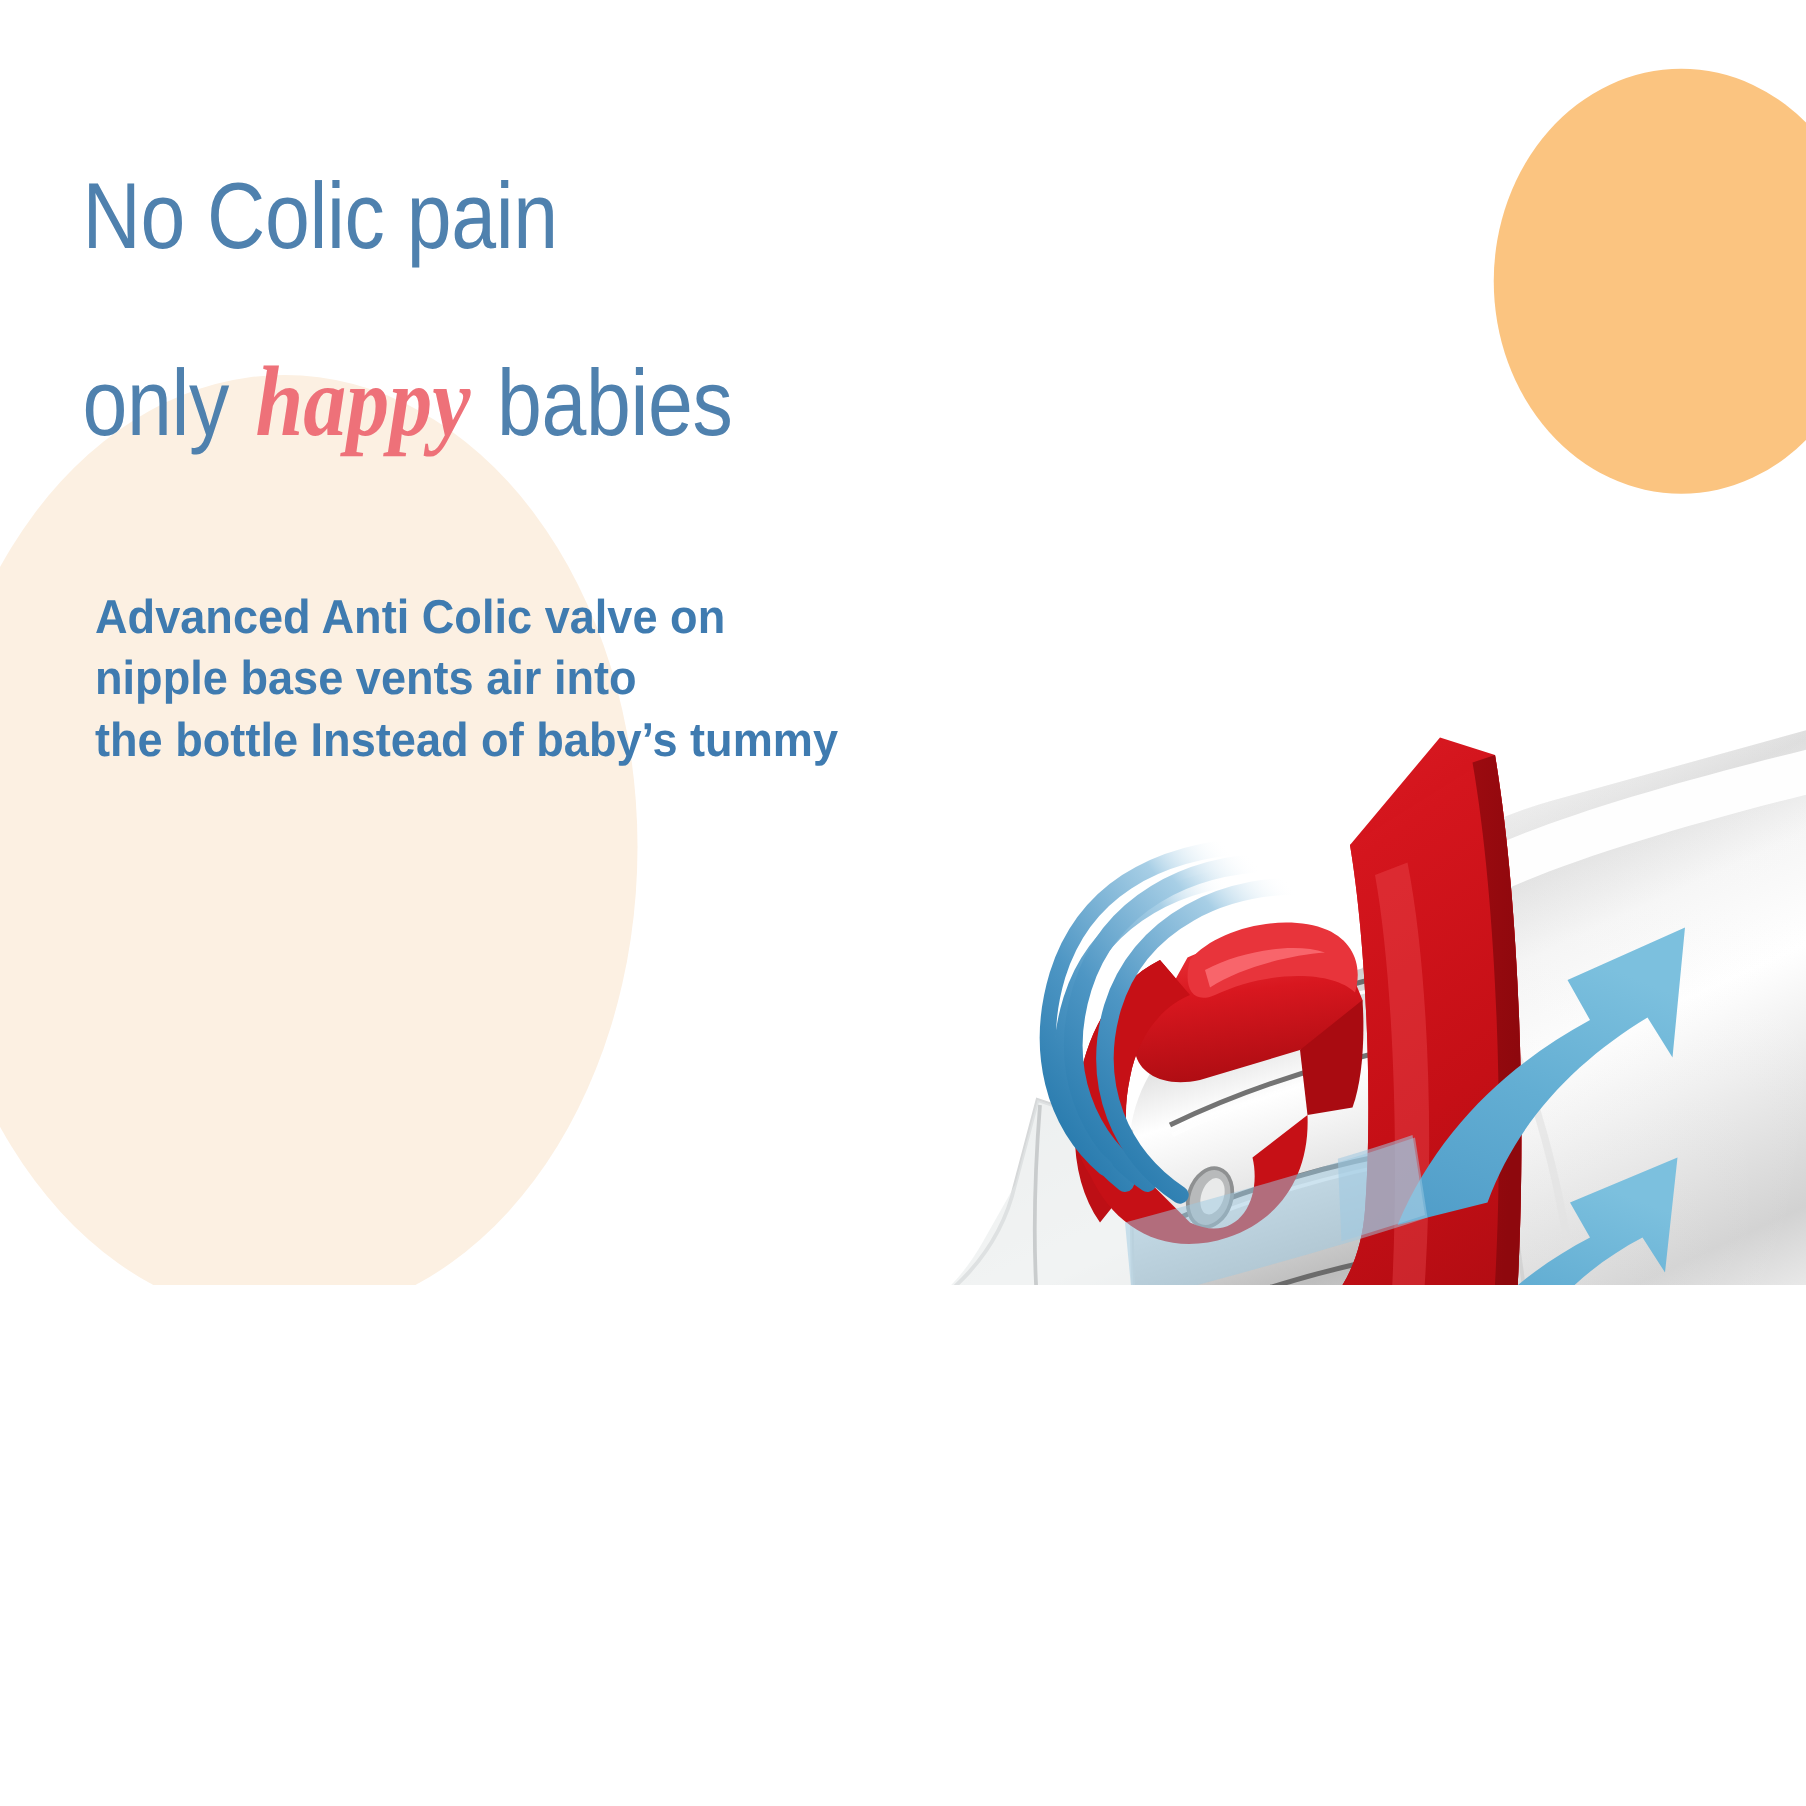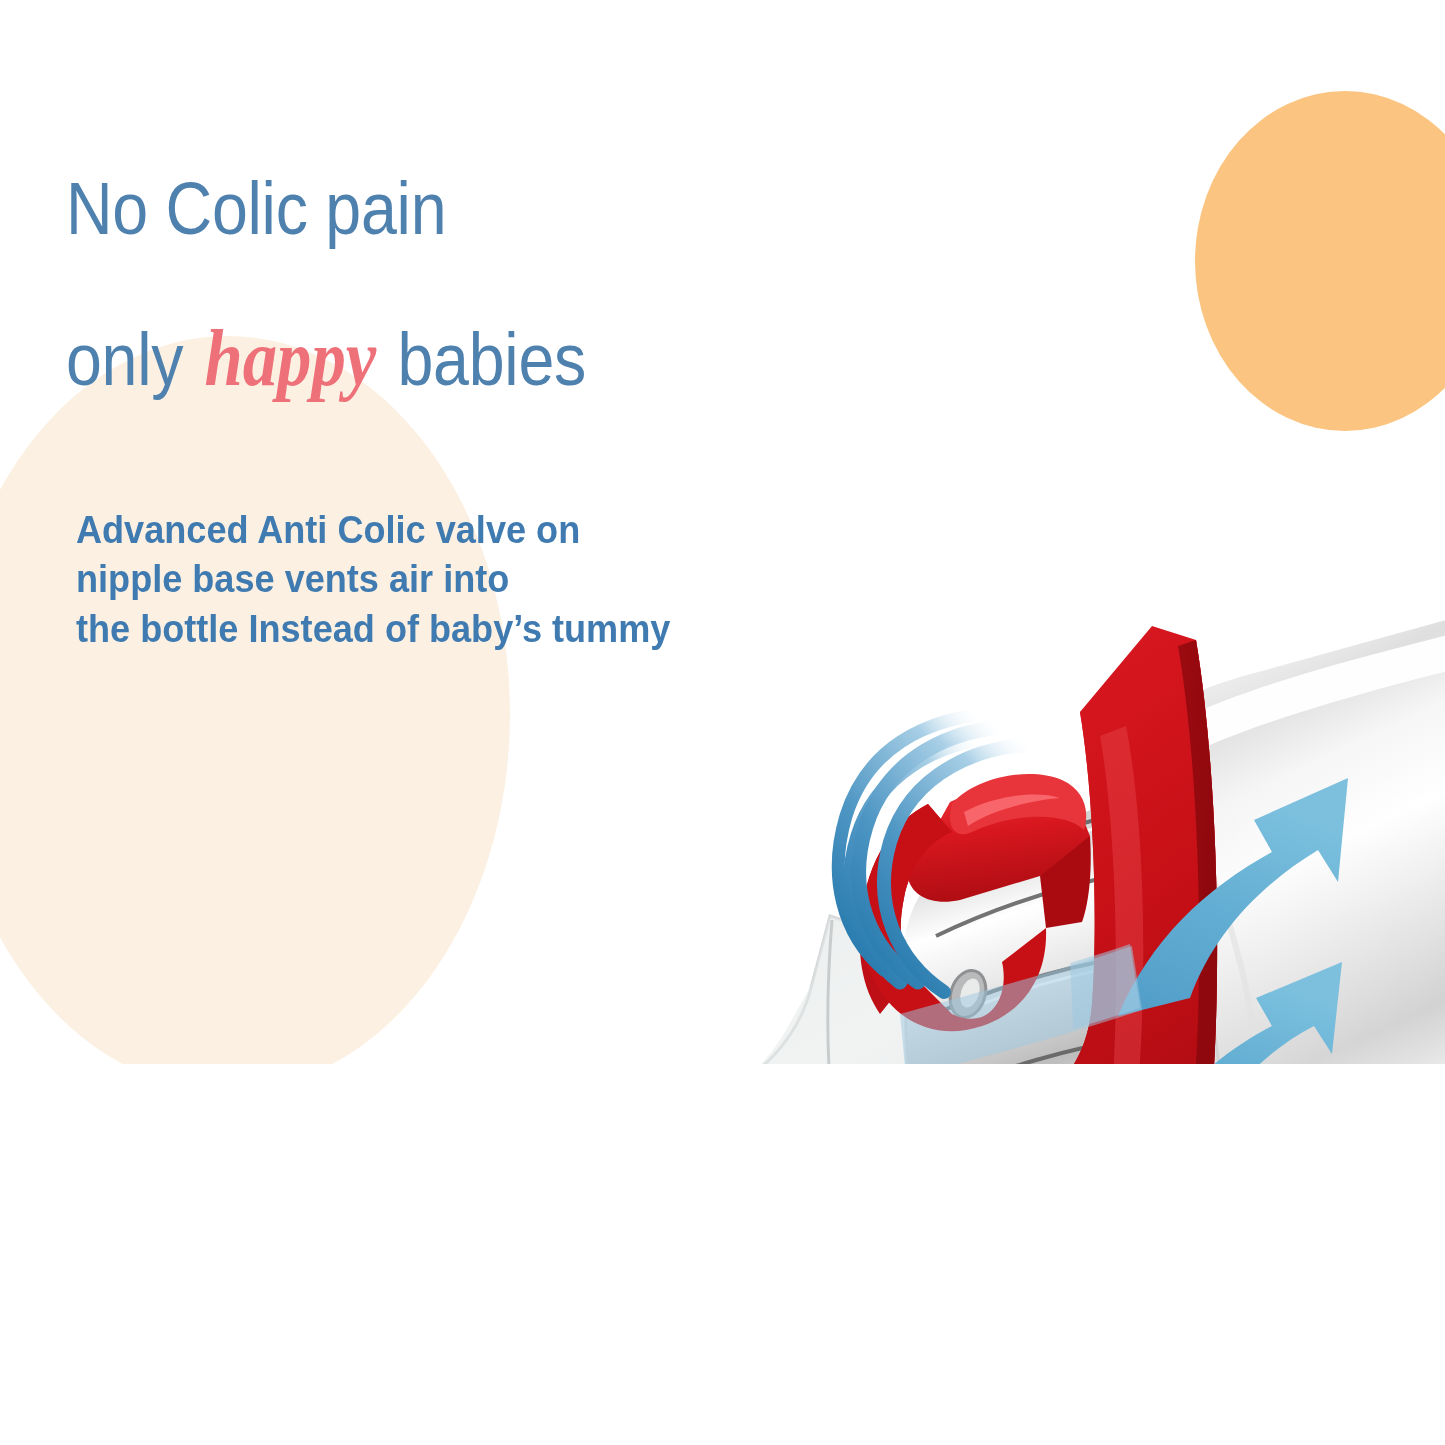--- a/index.html
+++ b/index.html
@@ -3,21 +3,21 @@
 <meta charset="utf-8">
 <style>
   html,body{margin:0;padding:0;}
   body{
     width:1445px;height:1445px;
     background:#ffffff;
     font-family:"Liberation Sans", sans-serif;
     overflow:hidden;
     position:relative;
   }
-  #stage{position:absolute;inset:0;width:1445px;height:1028px;overflow:hidden;background:#fff;margin-top:36px;}
+  #stage{position:absolute;inset:0;width:1445px;height:1028px;overflow:hidden;background:#fff;}
 
   
   .blob{position:absolute;border-radius:50%;pointer-events:none;}
   #blob-orange{
     right:-50px;top:55px;width:300px;height:340px;
     background:#FBC480;
   }
   #blob-cream{
     left:-55px;top:300px;width:565px;height:755px;
     background:#FCF0E2;

